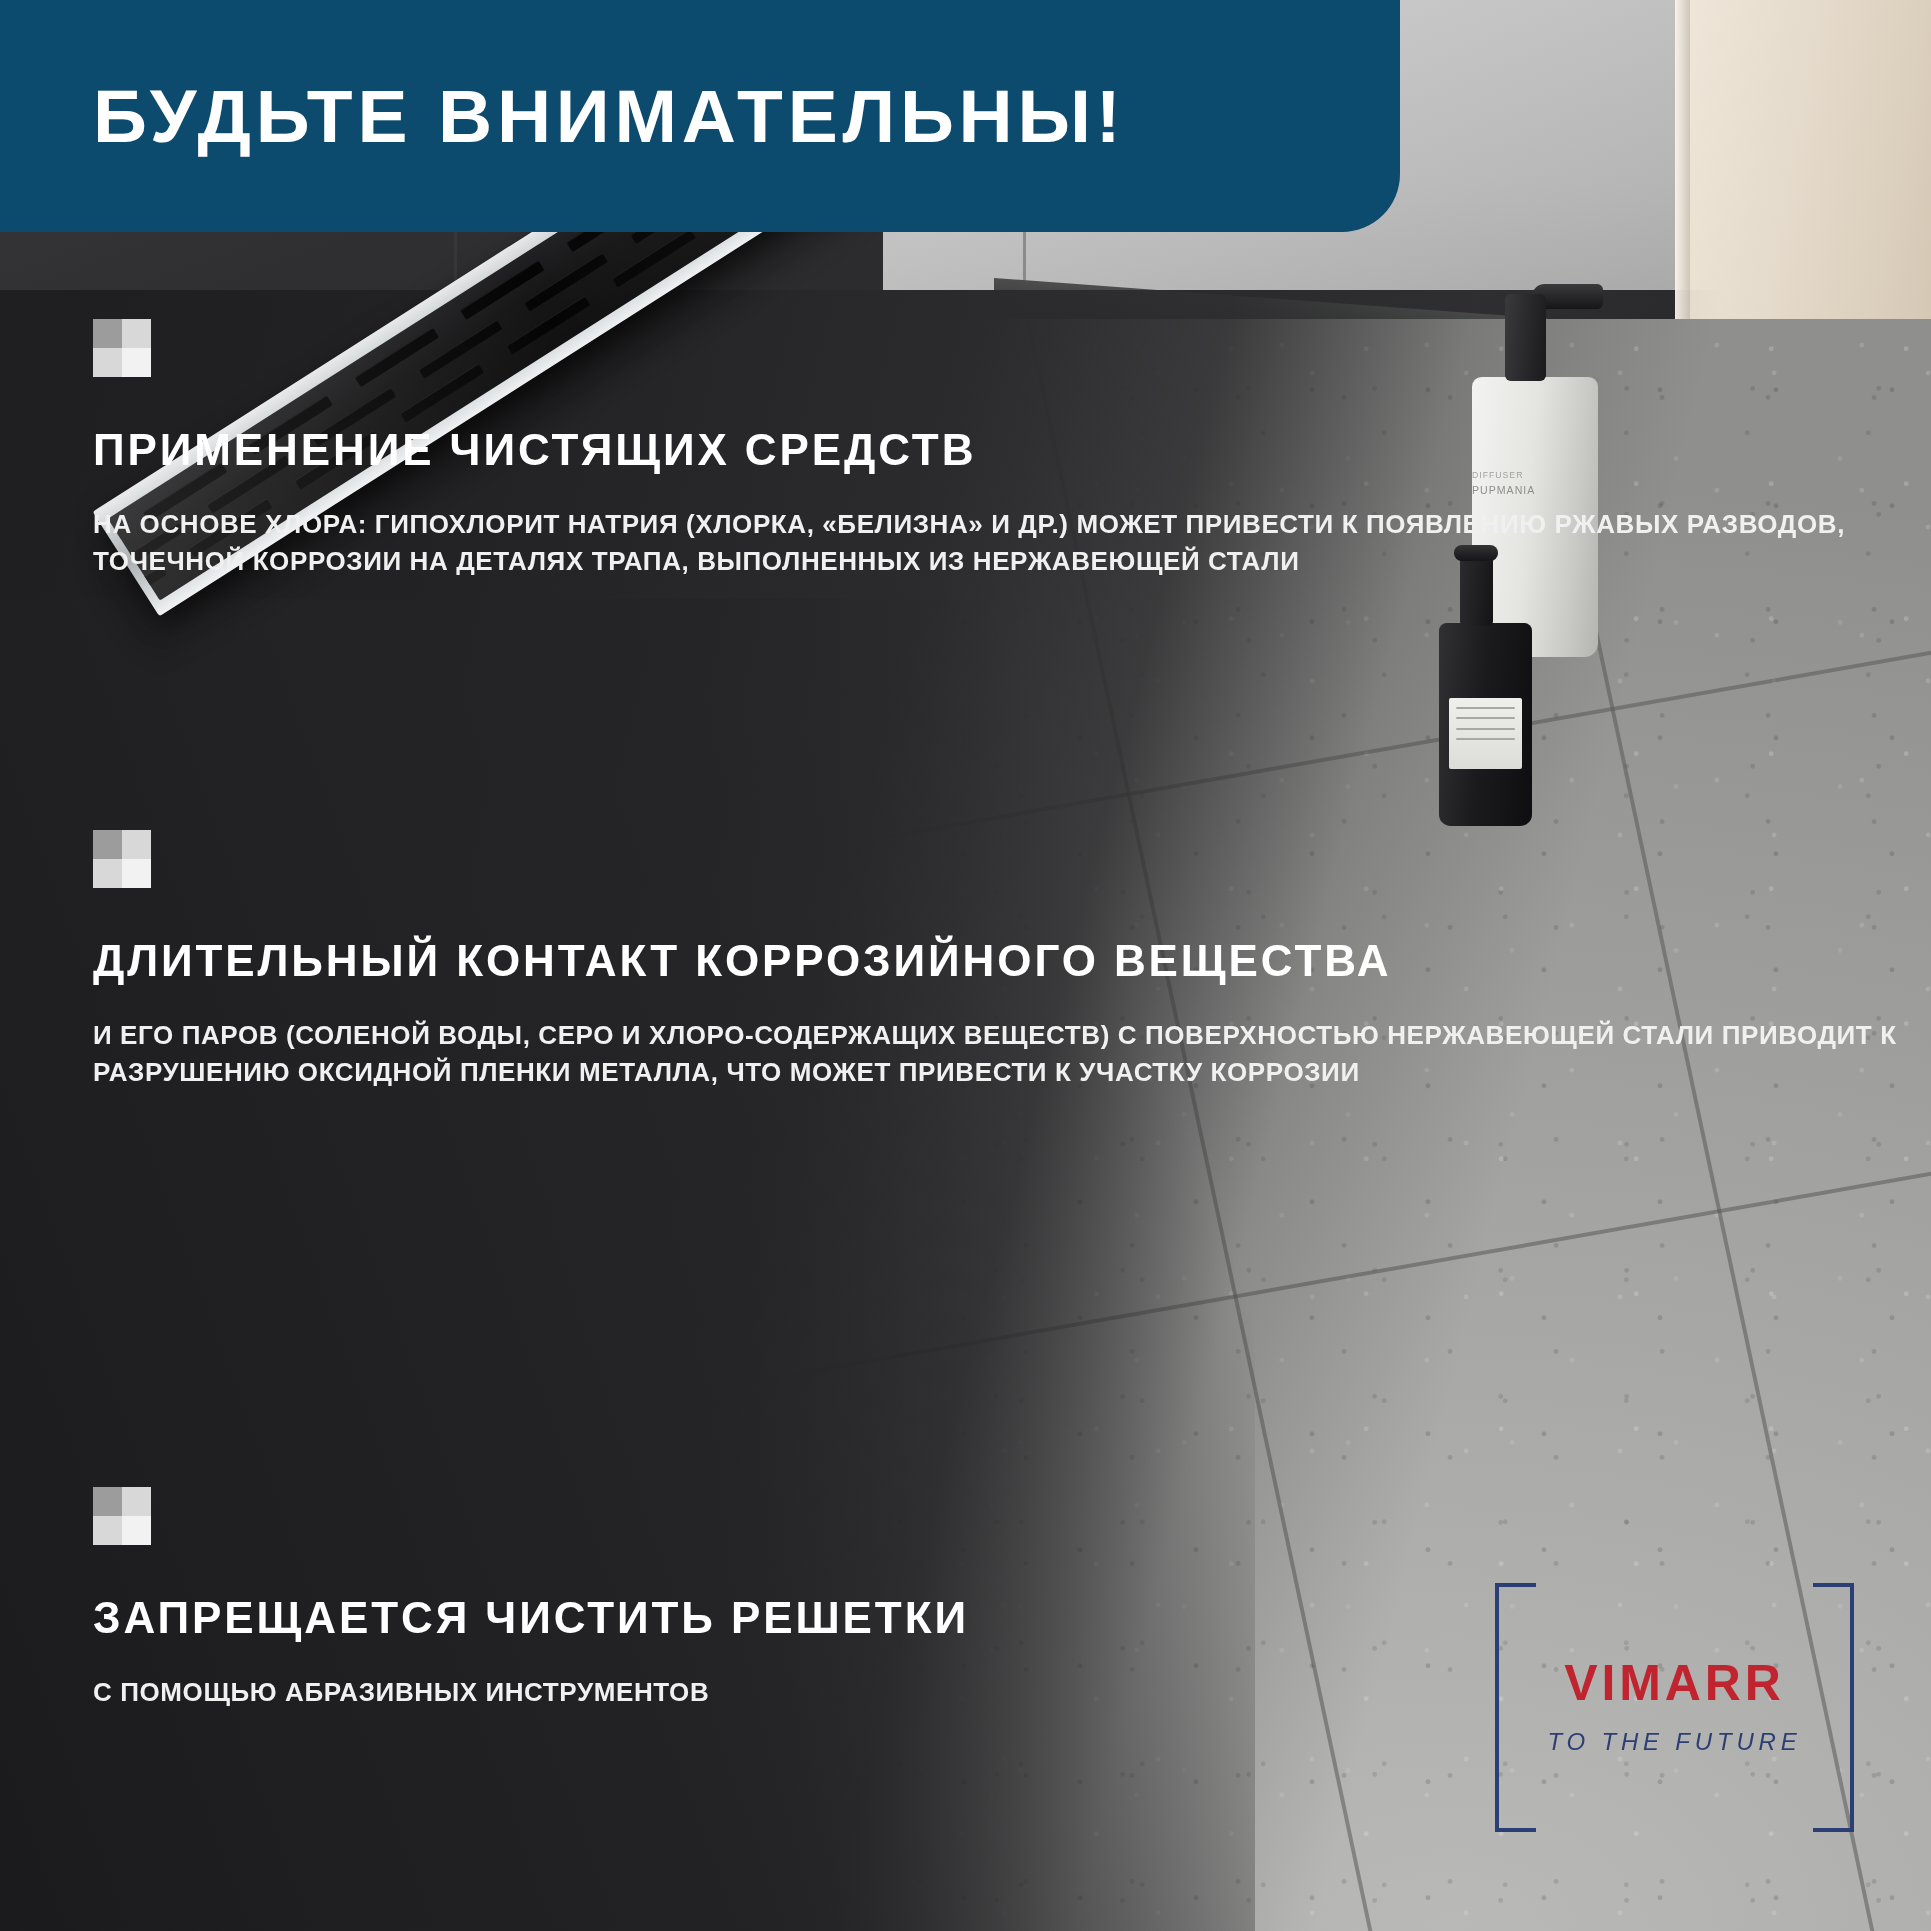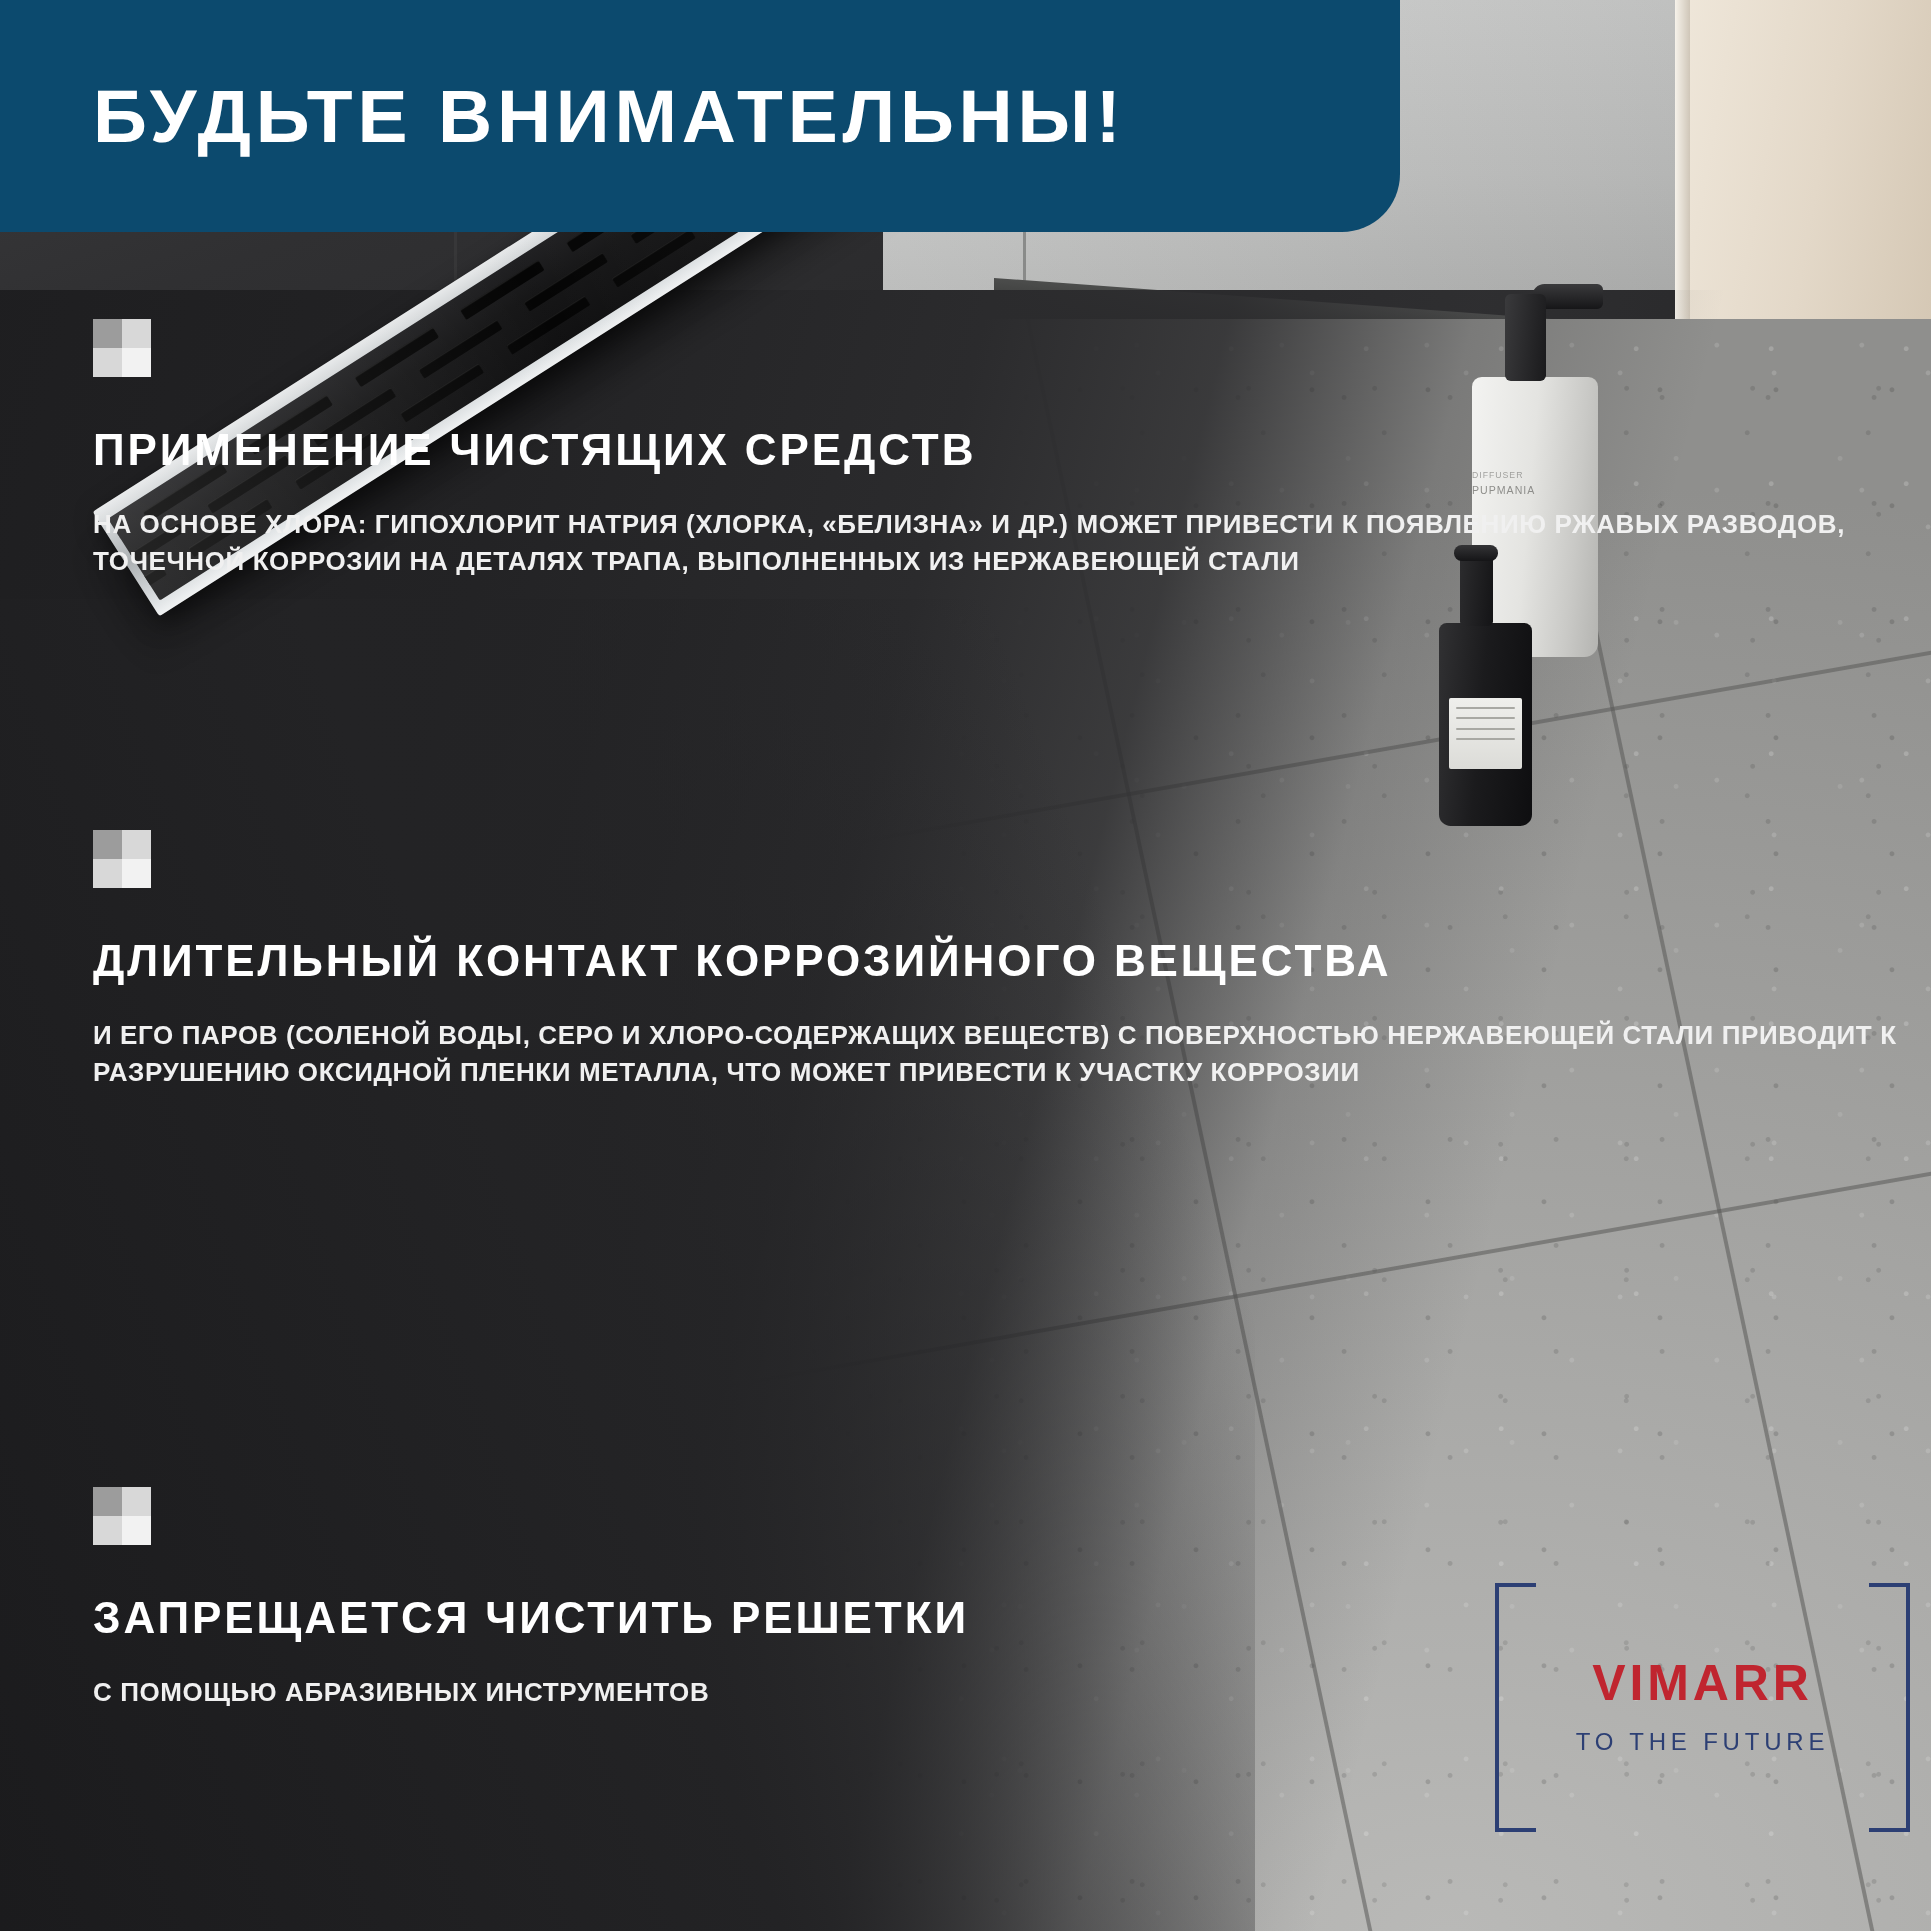--- a/index.html
+++ b/index.html
@@ -269,40 +269,41 @@
   }
 
   #block-1 { top: 319px; }
   #block-2 { top: 830px; }
   #block-3 { top: 1487px; }
 
   
   .logo {
     position: absolute;
     left: 1495px; top: 1583px;
-    width: 415px; height: 241px;
+    width: 359px; height: 241px;
   }
   .logo .bracket-l, .logo .bracket-r {
     position: absolute; width: 37px; height: 100%;
     border-top: 4.8px solid #2c3f74;
     border-bottom: 4.8px solid #2c3f74;
   }
   .logo .bracket-l { left: 0; border-left: 4.8px solid #2c3f74; }
   .logo .bracket-r { right: 0; border-right: 4.8px solid #2c3f74; }
   .logo .name {
     position: absolute; left: 0; right: 0; top: 71px;
     text-align: center;
     font-size: 50px; font-weight: 700; letter-spacing: 3.9px;
     color: #c0252f;
   }
   .logo .tagline {
     position: absolute; left: 0; right: 0; top: 145px;
     text-align: center;
     font-size: 24px; letter-spacing: 4.8px;
     color: #2c3f74;
+    font-style: italic;
   }
 </style>
 </head>
 <body>
 
 <div id="page">
 
   <div class="photo">
     <div class="wall-mid"></div>
     <div class="wall-back"></div>

